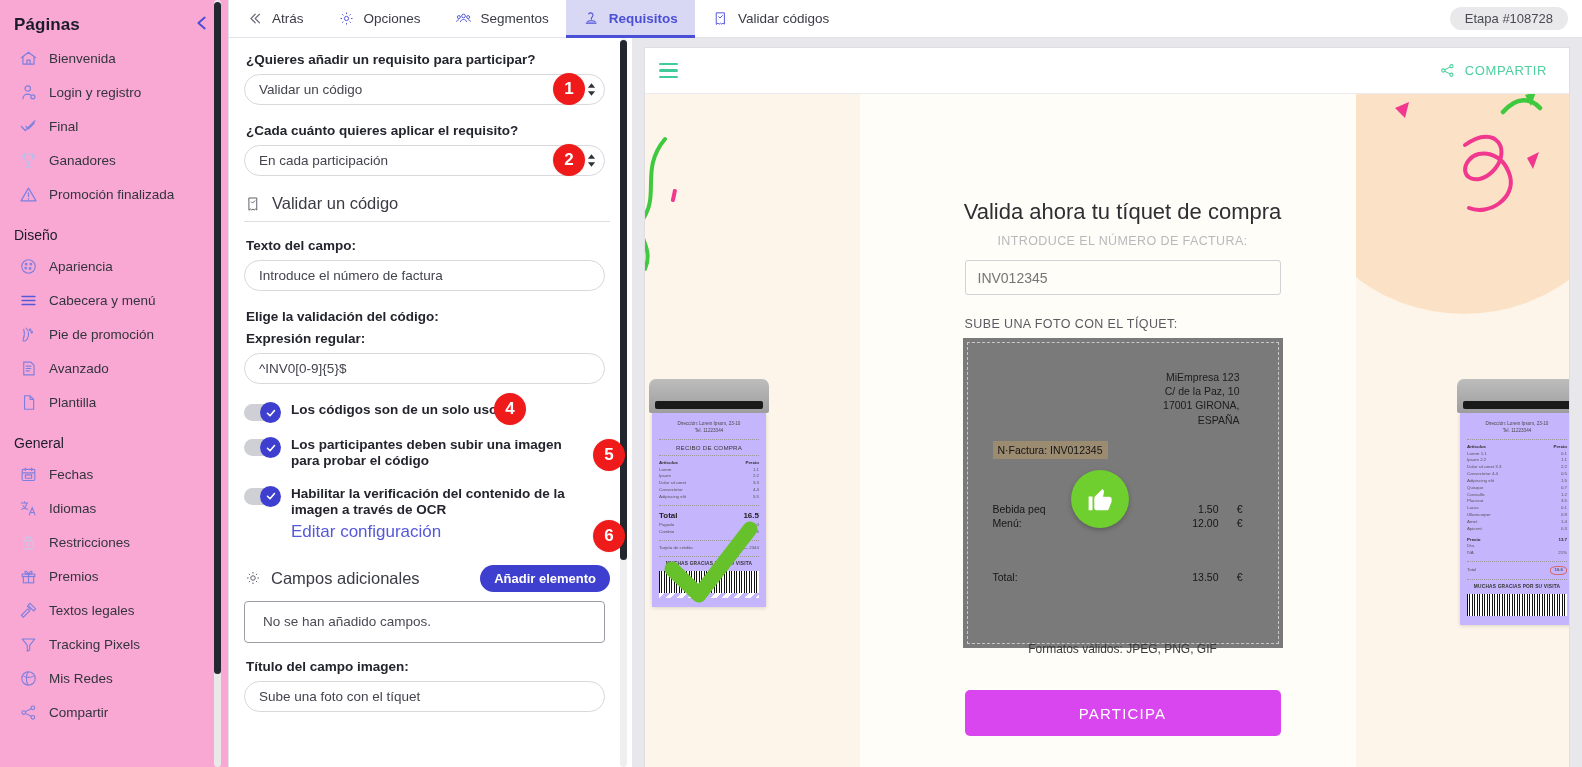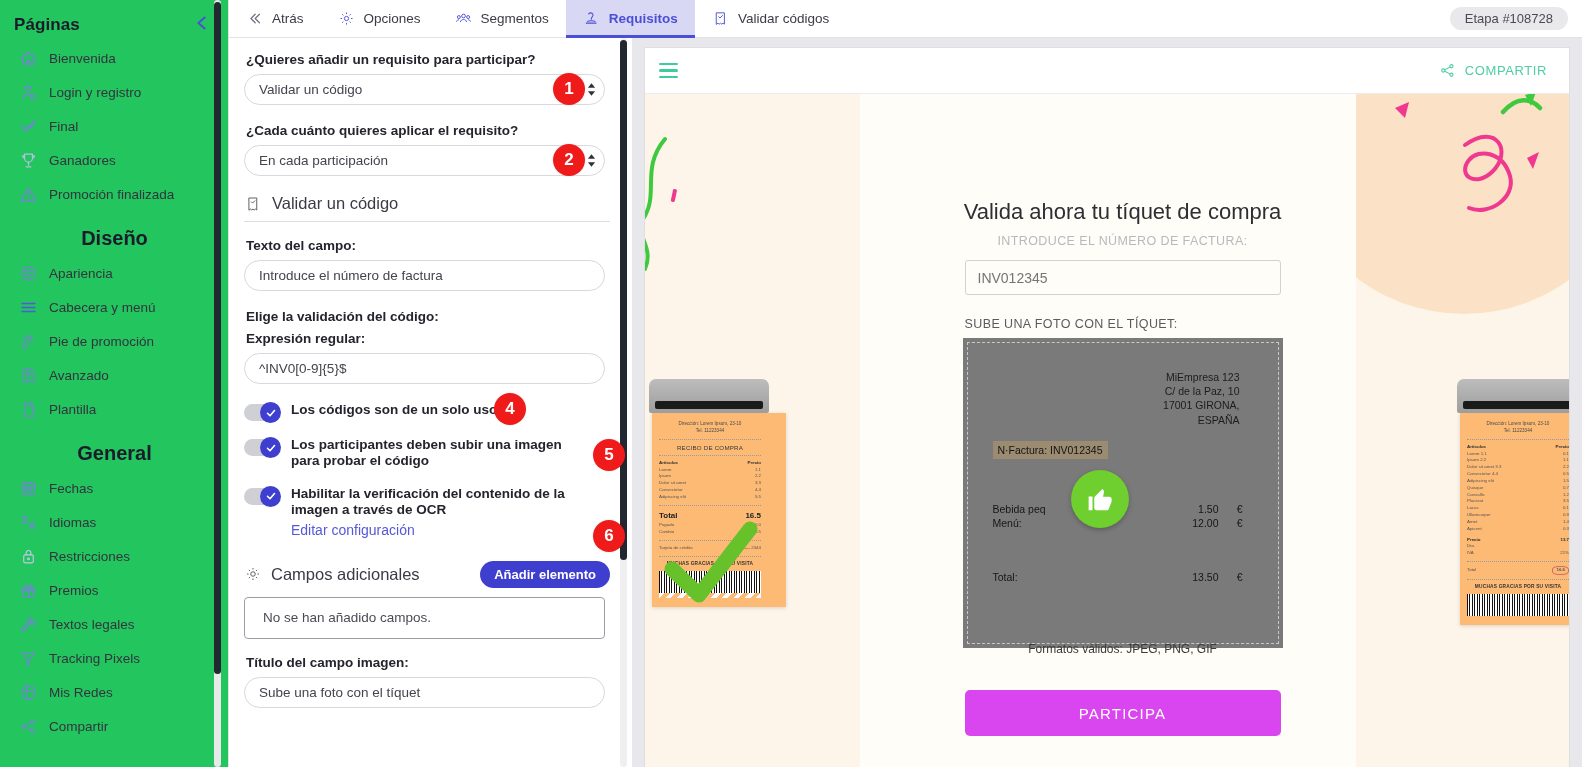--- a/index.html
+++ b/index.html
@@ -6,34 +6,33 @@
   html, body {
     width: 1582px; height: 767px;
     font-family: "Liberation Sans", sans-serif;
     overflow: hidden;
     background: #ffffff;
   }
   #app { display: flex; width: 1582px; height: 767px; position: relative; }
 
   
   .sidebar {
-    width: 229px; height: 767px; background: #22c55e;
+    width: 229px; height: 767px; background: #f9a8d4;
     position: relative; flex: 0 0 229px;
     overflow: hidden;
-    text-align: center;
   }
   .sb-inner { padding: 0 0 0 0; }
   .sb-header {
     display: flex; align-items: center; justify-content: space-between;
     padding: 14px 18px 6px 14px;
   }
   .sb-title { font-size: 17px; font-weight: bold; color: #1b1b2b; letter-spacing: .1px; }
   .sb-collapse { color: #4b4fd6; font-size: 19px; line-height: 1; cursor: pointer; font-weight: 700; }
   .sb-group-title {
-    font-size: 20px; font-weight: bold; color: #1b1b2b;
+    font-size: 14px; font-weight: normal; color: #1b1b2b;
     padding: 16px 14px 6px 14px;
   }
   .sb-item {
     display: flex; align-items: center; gap: 11px;
     padding: 7px 14px 7px 18px; font-size: 13.5px; color: #33343d;
     cursor: pointer; min-height: 30px;
   }
   .sb-item.active { background: #d9d8f4; color: #4b4fd6; font-weight: bold; }
   .sb-item .ico { width: 20px; height: 20px; display: inline-flex; align-items: center; justify-content: center; flex: 0 0 20px; }
   .sb-item .ico svg { width: 19px; height: 19px; display: block; }
@@ -107,21 +106,21 @@
   .switch {
     width: 36px; height: 17px; border-radius: 10px; background: #cfcfd6;
     position: relative; flex: 0 0 36px; margin-top: 2px; cursor: pointer;
   }
   .switch .knob {
     position: absolute; right: -1px; top: -2px; width: 21px; height: 21px; border-radius: 50%;
     background: #3f3fcf; display: flex; align-items: center; justify-content: center;
   }
   .switch .knob svg { width: 12px; height: 12px; }
   .toggle-text { font-size: 13.5px; font-weight: bold; color: #23242d; line-height: 1.22; max-width: 300px; }
-  .sub-link { display: block; font-size: 14px; color: #5558d8; font-weight: normal; margin-top: 3px; cursor: pointer; }
+  .sub-link { display: block; font-size: 17px; color: #5558d8; font-weight: normal; margin-top: 3px; cursor: pointer; }
   .campos-head { display: flex; align-items: center; gap: 9px; margin: 22px 0 9px 0; }
   .campos-head .t { font-size: 16.5px; color: #3a3b44; flex: 1; }
   .campos-head svg { width: 18px; height: 18px; }
   .btn-add {
     background: #3f3fcf; color: #fff; font-size: 13px; font-weight: bold;
     border: none; border-radius: 14px; padding: 6px 14px; cursor: pointer;
     font-family: "Liberation Sans", sans-serif;
   }
   .empty-box {
     width: 361px; height: 42px; border: 1px solid #9d9da6; border-radius: 4px;
@@ -196,21 +195,21 @@
   
   .conf { position: absolute; pointer-events: none; }
   .blob-peach {
     position: absolute; right: -60px; top: -80px; width: 330px; height: 300px;
     background: #fbe2c6; border-radius: 50%;
   }
   
   .receipt { position: absolute; width: 120px; }
   .rcpt-printer { width: 120px; height: 34px; background: linear-gradient(#bdbdbd,#9d9d9d); border-radius: 7px 7px 2px 2px; position: relative; }
   .rcpt-printer::after { content:""; position:absolute; left:6px; right:6px; bottom:4px; height:8px; background:#1a1a1a; border-radius:2px; }
-  .rcpt-paper { width: 134px; background: #fdba74; margin-left: 3px; padding: 8px 25px 9px 7px; box-shadow: 0 1px 4px rgba(0,0,0,.14); }
+  .rcpt-paper { width: 114px; background: #c4b5fd; margin-left: 3px; padding: 8px 7px 9px 7px; box-shadow: 0 1px 4px rgba(0,0,0,.14); }
   .rp-addr { font-size: 4.6px; text-align: center; color: #4a4a4a; line-height: 1.5; }
   .rp-dash { border-top: 1px dotted #9a9a9a; margin: 4px 0; }
   .rp-h { font-size: 6.2px; text-align: center; color: #3a3a3a; letter-spacing: .2px; }
   .rp-row { display: flex; font-size: 4.4px; color: #555; line-height: 1.55; }
   .rp-row .a { flex: 1; }
   .rp-row.b { font-weight: bold; color: #2b2b2b; }
   .rp-tot { font-size: 8px; font-weight: bold; color: #222; }
   .rp-thanks { font-size: 4.8px; text-align: center; font-weight: bold; color: #333; letter-spacing: .2px; margin-top: 4px; }
   .barcode { height: 22px; margin-top: 5px; background: repeating-linear-gradient(90deg,#111 0 1.2px,#fff 1.2px 2.4px,#111 2.4px 3.2px,#fff 3.2px 5px); }
   .check-mark { position: absolute; width: 110px; height: 90px; }

